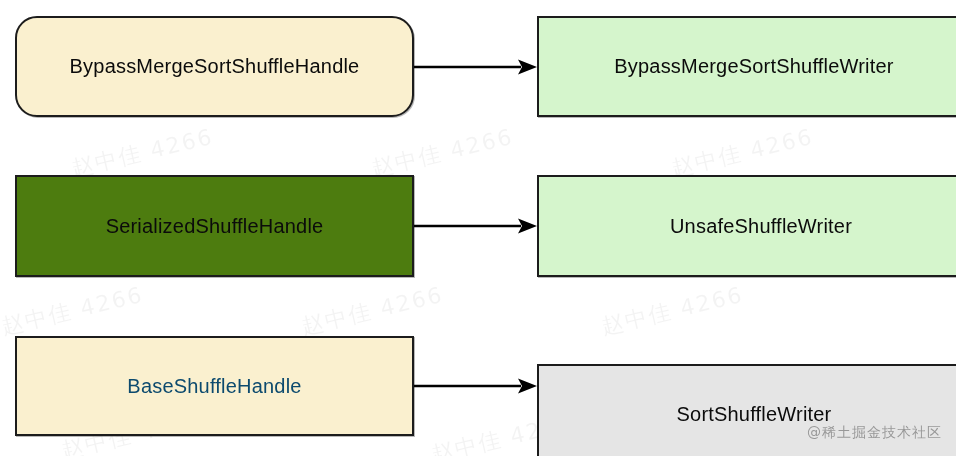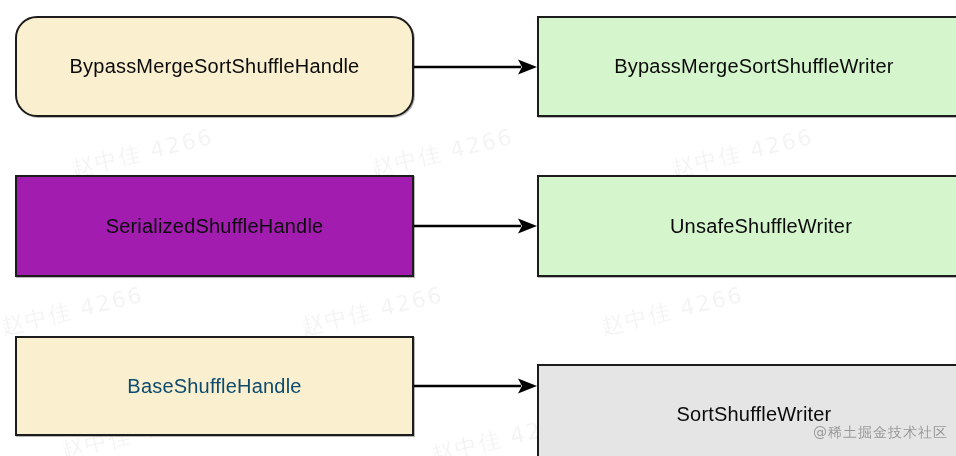--- a/index.html
+++ b/index.html
@@ -72,21 +72,21 @@
     left: 414px;
     width: 123px;
     height: 20px;
     top: 0;
   }
   .edge svg {
     display: block;
   }
   .credit {
     position: absolute;
-    right: 8px;
+    right: 14px;
     bottom: 14px;
     font-family: "DejaVu Sans", sans-serif;
     font-size: 14px;
     color: #2e2e2e;
     opacity: 0.42;
     letter-spacing: 1px;
     z-index: 3;
     white-space: nowrap;
   }
 </style>
@@ -115,21 +115,21 @@
           <span>BypassMergeSortShuffleWriter</span>
         </div>
         <div class="edge" style="top: 40.5px;">
           <svg width="123" height="20" viewBox="0 0 123 20" xmlns="http://www.w3.org/2000/svg">
             <line x1="0" y1="10" x2="107" y2="10" stroke="#000000" stroke-width="2.6"></line>
             <polygon points="104,2.5 123,10 104,17.5 108,10" fill="#000000"></polygon>
           </svg>
         </div>
       </div>
       <div class="row" style="top: 175px; height: 102px;">
-        <div class="node handle" style="height: 102px; background: #a21caf; border-color: rgb(28, 28, 28); color: rgb(11, 11, 11);">
+        <div class="node handle" style="height: 102px; background: #4d7c0f; border-color: rgb(28, 28, 28); color: rgb(11, 11, 11);">
           <span>SerializedShuffleHandle</span>
         </div>
         <div class="node writer" style="height: 102px; background: rgb(213, 245, 204); border-color: rgb(28, 28, 28); color: rgb(11, 11, 11); padding-left: 14px;">
           <span>UnsafeShuffleWriter</span>
         </div>
         <div class="edge" style="top: 41px;">
           <svg width="123" height="20" viewBox="0 0 123 20" xmlns="http://www.w3.org/2000/svg">
             <line x1="0" y1="10" x2="107" y2="10" stroke="#000000" stroke-width="2.6"></line>
             <polygon points="104,2.5 123,10 104,17.5 108,10" fill="#000000"></polygon>
           </svg>

